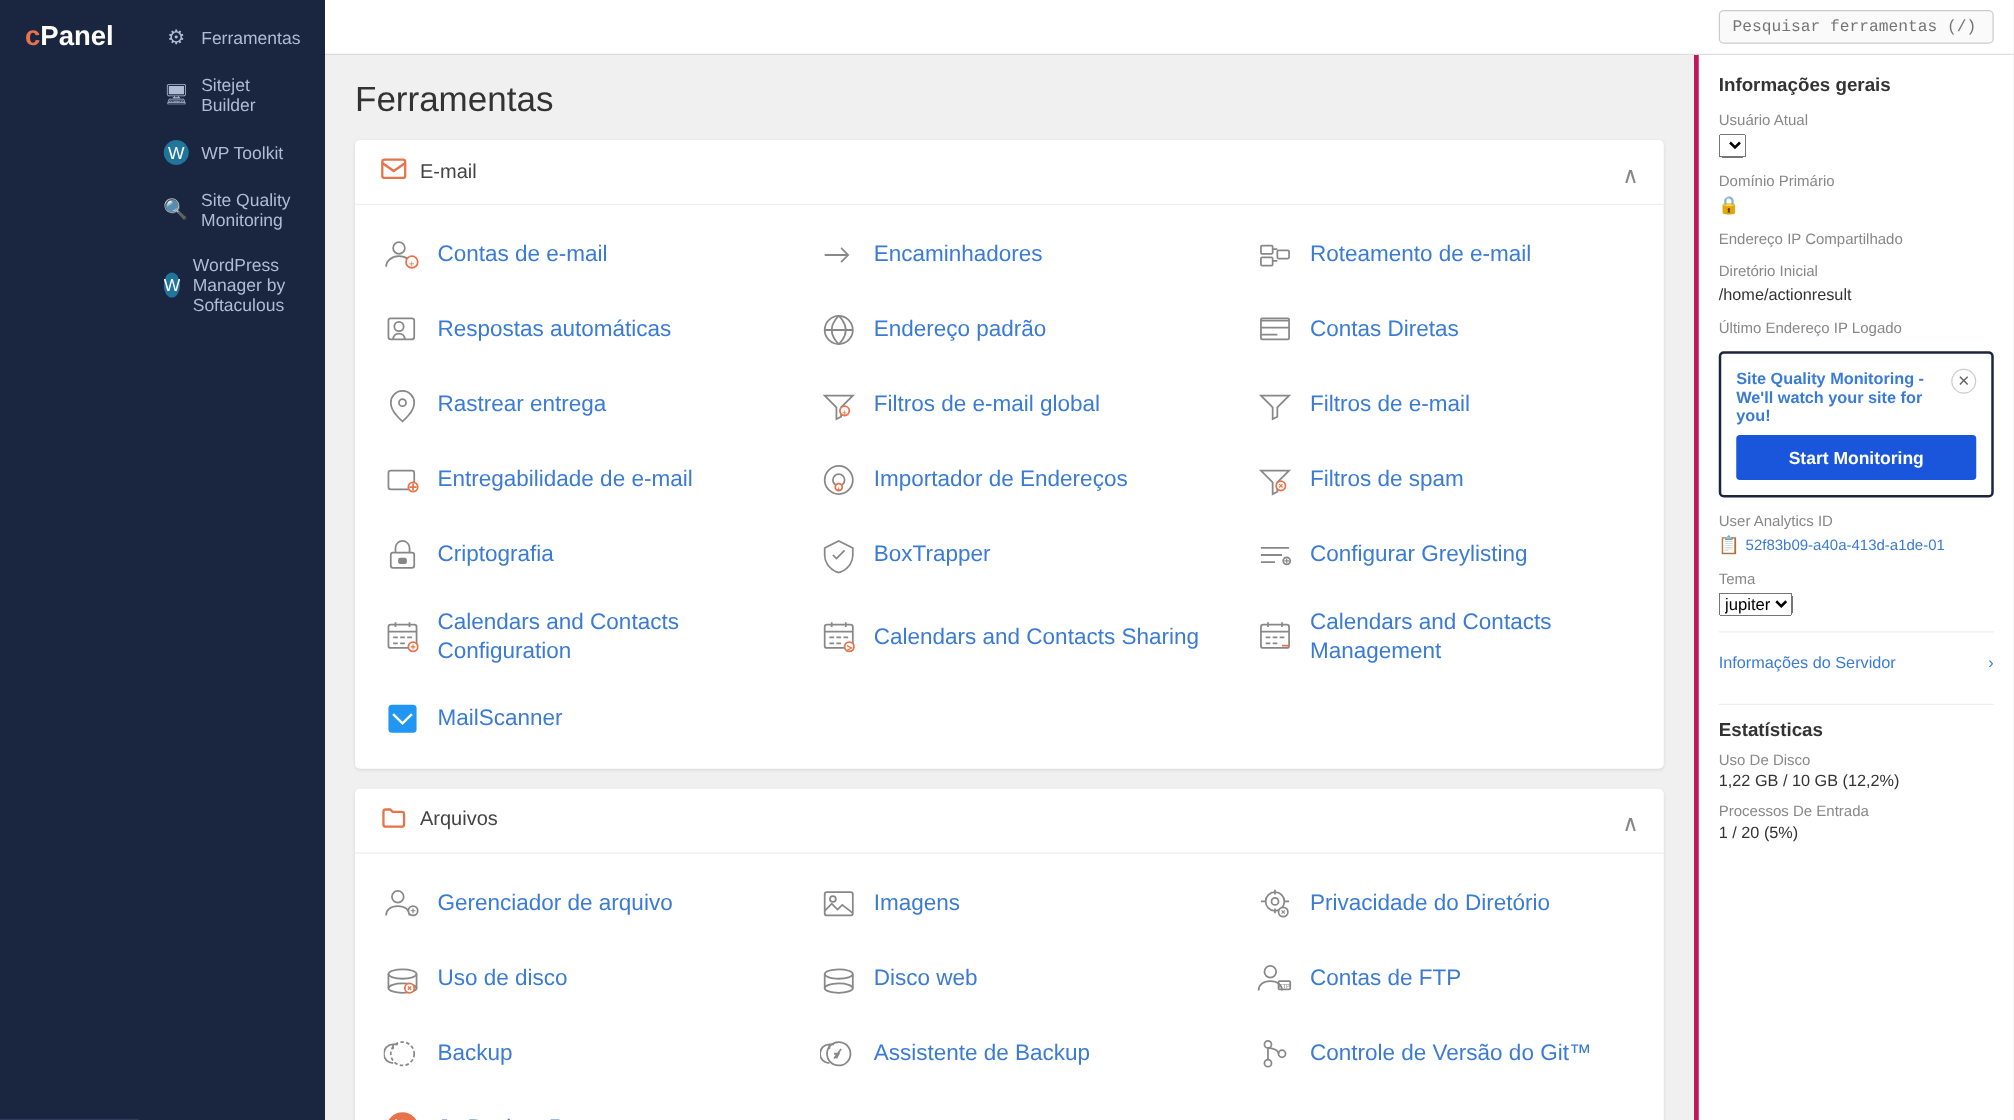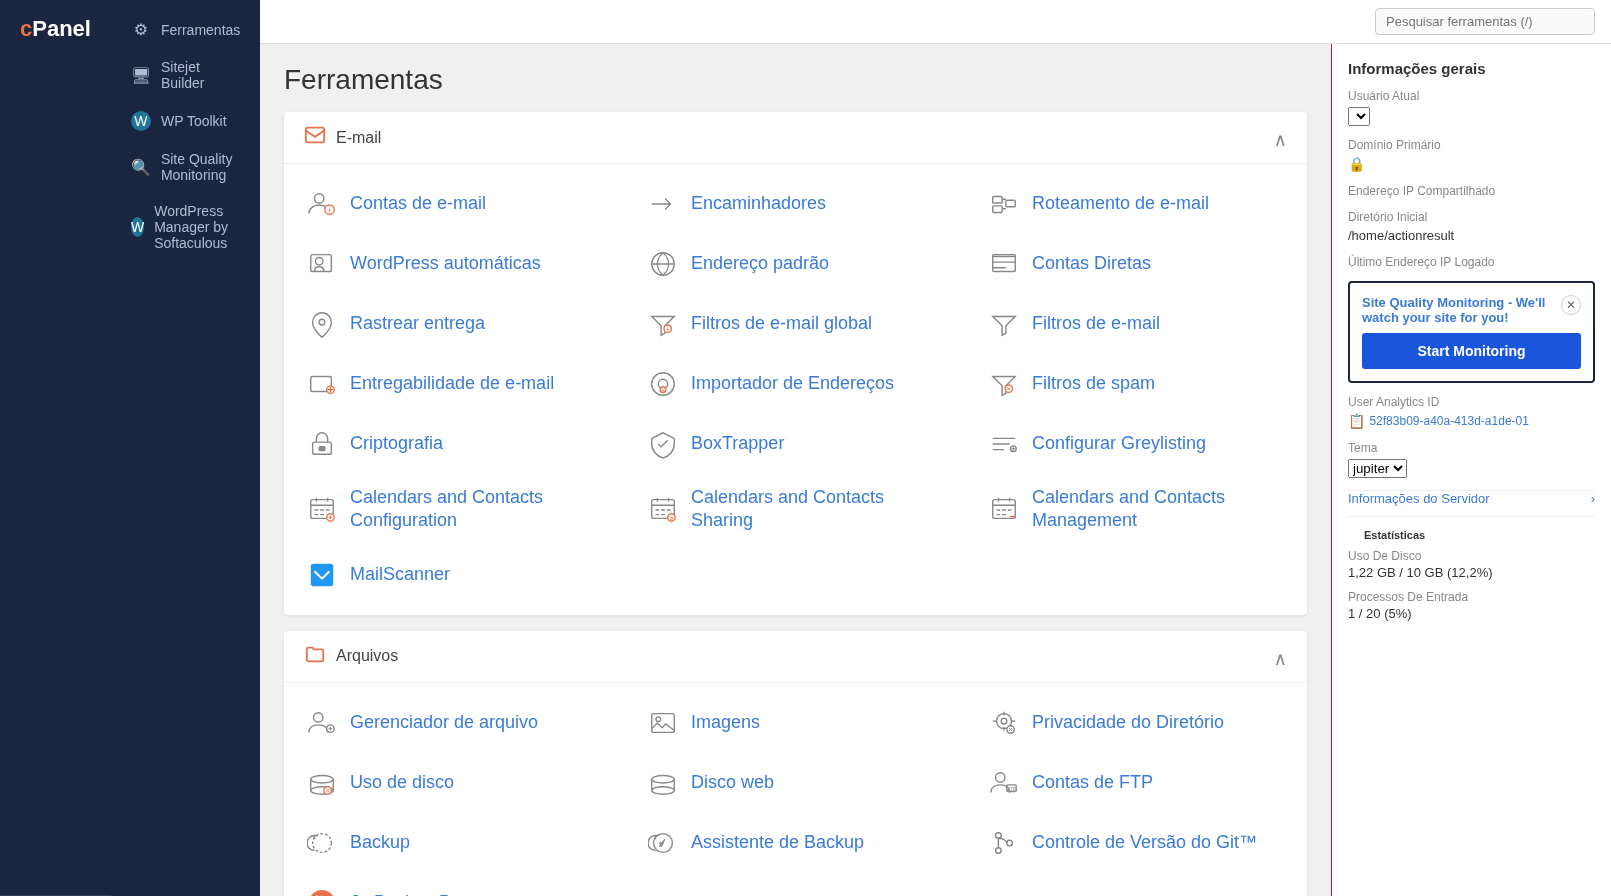--- a/index.html
+++ b/index.html
@@ -54,20 +54,21 @@
       justify-content: flex-end;
     }
     .search-box {
       border: 1px solid #ccc;
       border-radius: 4px;
       padding: 5px 10px;
       font-size: 13px;
       width: 220px;
       color: #666;
       background: #fafafa;
+      font-family: Liberation Mono, monospace;
     }
 
     .content-wrapper {
       display: flex;
       flex: 1;
       overflow: hidden;
     }
 
     
     .tools-area {
@@ -136,23 +137,23 @@
     }
     .tool-item-icon svg { width: 30px; height: 30px; }
     .tool-item-label {
       font-size: 18px;
       color: #3a7bd5;
       line-height: 1.3;
     }
 
     
     .right-panel {
-      width: 280px;
+      width: 256px;
       background: #fff;
-      border-left: 1px solid #be185d;
+      border-left: 4px solid #be185d;
       overflow-y: auto;
       padding: 16px;
       flex-shrink: 0;
     }
     .panel-section-title {
       font-size: 15px;
       font-weight: 600;
       color: #333;
       margin-bottom: 12px;
     }
@@ -220,37 +221,37 @@
       color: #3a7bd5;
       display: flex;
       align-items: center;
       gap: 4px;
     }
     .analytics-id-icon { font-size: 14px; }
 
     .divider { border: none; border-top: 1px solid #eee; margin: 10px 0; }
 
     .stats-title {
-      font-size: 11px;
+      font-size: 15px;
       font-weight: 600;
       color: #333;
-      margin: 12px 16px 8px;
+      margin: 12px 0 8px;
     }
     .stat-row { margin-bottom: 10px; }
     .stat-label { font-size: 12px; color: #888; margin-bottom: 2px; }
     .stat-value { font-size: 13px; color: #333; }
 
     .info-link {
       font-size: 13px;
       color: #3a7bd5;
       display: flex;
       align-items: center;
       justify-content: space-between;
       cursor: pointer;
-      padding: 0 0;
+      padding: 16px 0;
       border-top: 1px solid #eee;
     }
 
     
     .lock-icon { color: #aaa; font-size: 14px; }
   </style>
 </head>
 <body>
 
 <div class="sidebar">
@@ -338,21 +339,21 @@
           </div>
 
           <div class="tool-item">
             <div class="tool-item-icon">
               <svg viewBox="0 0 32 32" fill="none" stroke="#888" stroke-width="1.5">
                 <rect x="4" y="6" width="22" height="18" rx="2"></rect>
                 <circle cx="13" cy="13" r="4"></circle>
                   <path d="M8 24c0-3 2-5 5-5s5 2 5 5"></path>
               </svg>
             </div>
-            <span class="tool-item-label">WordPress automáticas</span>
+            <span class="tool-item-label">Respostas automáticas</span>
           </div>
           <div class="tool-item">
             <div class="tool-item-icon">
               <svg viewBox="0 0 32 32" fill="none" stroke="#888" stroke-width="1.5">
                 <circle cx="16" cy="16" r="12"></circle>
                   <path d="M16 4c0 0 6 5 6 12s-6 12-6 12M16 4c0 0-6 5-6 12s6 12 6 12M4 16h24"></path>
               </svg>
             </div>
             <span class="tool-item-label">Endereço padrão</span>
           </div>

